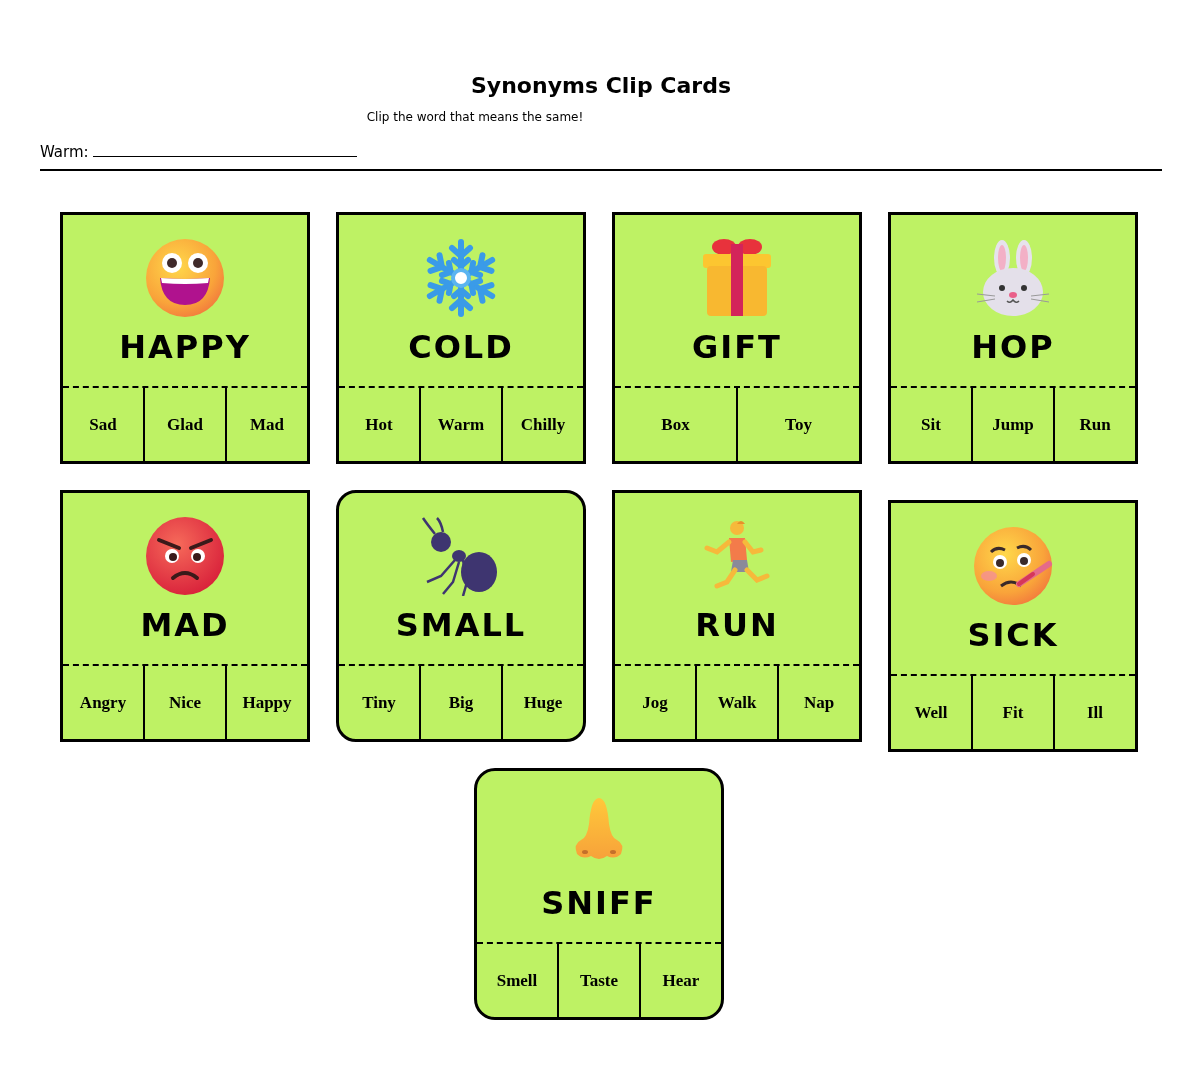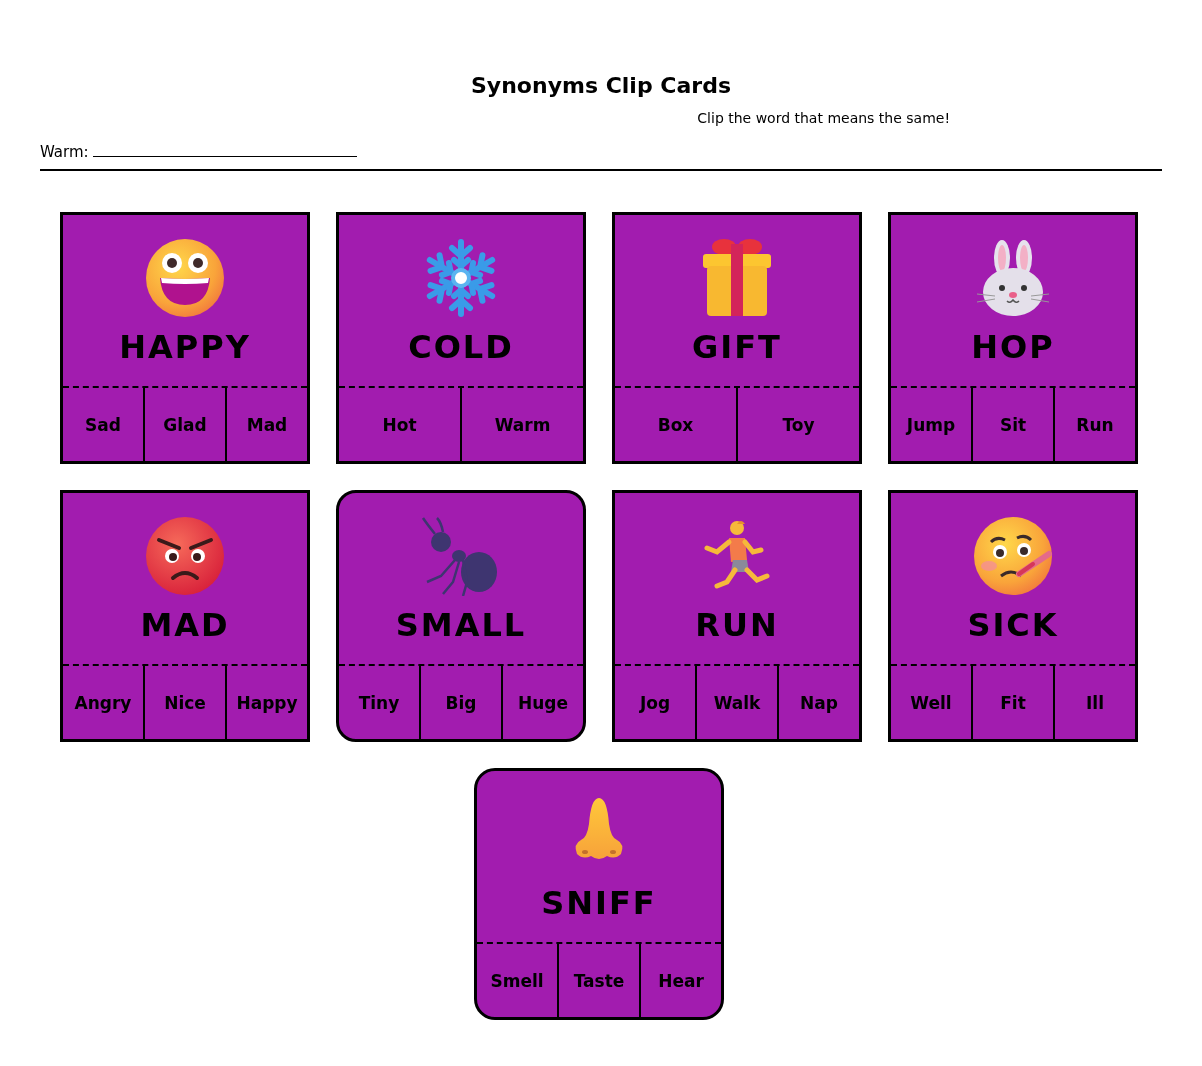--- a/index.html
+++ b/index.html
@@ -1,27 +1,27 @@
 <!DOCTYPE html>
 <html><head>
 <meta charset="utf-8">
 <style>
   html, body { margin: 0; padding: 0; background: #ffffff; }
   body { width: 1202px; height: 1066px; position: relative; font-family: "DejaVu Sans", sans-serif; color: #000; overflow: hidden; }
   .title { position: absolute; top: 73px; left: 0; width: 1202px; text-align: center; font-size: 22px; font-weight: bold; }
-  .subtitle { position: absolute; top: 110px; left: 0; width: 950px; text-align: right; font-size: 14px; }
+  .subtitle { position: absolute; top: 110px; left: 0; width: 950px; text-align: center; font-size: 12px; }
   .name-row { position: absolute; top: 142px; left: 40px; font-size: 15px; }
   .name-line { display: inline-block; width: 264px; border-bottom: 1px solid #000; height: 14px; vertical-align: baseline; margin-left: 4px; }
   .rule { position: absolute; top: 169px; left: 40px; width: 1122px; height: 2px; background: #000; }
-  .card { position: absolute; width: 250px; height: 252px; border: 3px solid #000; box-sizing: border-box; background: #a21caf; }
+  .card { position: absolute; width: 250px; height: 252px; border: 3px solid #000; box-sizing: border-box; background: #bef264; }
   .card-top { position: absolute; top: 0; left: 0; right: 0; height: 171px; border-bottom: 2px dashed #000; }
   .icon { position: absolute; left: 0; right: 0; top: 20px; height: 86px; display: flex; justify-content: center; align-items: center; }
   .word { position: absolute; top: 113px; left: 0; right: 0; text-align: center; font-size: 32px; font-weight: bold; letter-spacing: 2px; }
   .opts { position: absolute; top: 173px; left: 0; right: 0; bottom: 0; display: flex; }
-  .opt { flex: 1; display: flex; align-items: center; justify-content: center; font-size: 17px; font-weight: bold; border-right: 2px solid #000; }
+  .opt { flex: 1; display: flex; align-items: center; justify-content: center; font-size: 17px; font-weight: bold; border-right: 2px solid #000; font-family: Liberation Serif, serif; }
   .opt:last-child { border-right: none; }
 </style>
 </head>
 <body>
 
 <div class="title">Synonyms Clip Cards</div>
 <div class="subtitle">Clip the word that means the same!</div>
 <div class="name-row">
   <span>Warm:</span><span class="name-line"></span>
 </div>
@@ -73,20 +73,21 @@
           <use href="#arm" transform="rotate(300 40 40)"></use>
         </g>
         <circle cx="40" cy="40" r="8" fill="#fff" stroke="#5ab4f0" stroke-width="4"></circle>
       </svg>
     </div>
     <div class="word">COLD</div>
   </div>
   <div class="opts">
     <div class="opt">Hot</div>
     <div class="opt">Warm</div>
+    <div class="opt">Chilly</div>
   </div>
 </div>
 
 <div class="card" style="left:612px;top:212px;">
   <div class="card-top">
     <div class="icon">
       <svg width="80" height="80" viewBox="0 0 80 80">
         <ellipse cx="27" cy="9" rx="12" ry="8" fill="#e8323c"></ellipse>
           <ellipse cx="53" cy="9" rx="12" ry="8" fill="#e8323c"></ellipse>
         <rect x="6" y="16" width="68" height="14" rx="3" fill="#fcc630"></rect>
@@ -119,22 +120,22 @@
             <line x1="4" y1="56" x2="22" y2="58"></line>
             <line x1="4" y1="64" x2="22" y2="61"></line>
             <line x1="76" y1="56" x2="58" y2="58"></line>
             <line x1="76" y1="64" x2="58" y2="61"></line>
           </g>
       </svg>
     </div>
     <div class="word">HOP</div>
   </div>
   <div class="opts">
+    <div class="opt">Sit</div>
     <div class="opt">Jump</div>
-    <div class="opt">Sit</div>
     <div class="opt">Run</div>
   </div>
 </div>
 
 <div class="card" style="left:60px;top:490px;">
   <div class="card-top">
     <div class="icon">
       <svg width="80" height="80" viewBox="0 0 80 80">
         <defs>
             <radialGradient id="g5" cx="40%" cy="35%" r="70%">
@@ -204,21 +205,21 @@
     </div>
     <div class="word">RUN</div>
   </div>
   <div class="opts">
     <div class="opt">Jog</div>
     <div class="opt">Walk</div>
     <div class="opt">Nap</div>
   </div>
 </div>
 
-<div class="card" style="left:888px;top:490px;">
+<div class="card" style="left:888px;top:500px;">
   <div class="card-top">
     <div class="icon">
       <svg width="80" height="80" viewBox="0 0 80 80">
         <defs>
             <radialGradient id="g8" cx="40%" cy="35%" r="70%">
               <stop offset="0" stop-color="#ffd84a"></stop>
               <stop offset="0.7" stop-color="#f9a43a"></stop>
               <stop offset="1" stop-color="#f27a3d"></stop>
             </radialGradient>
           </defs>

